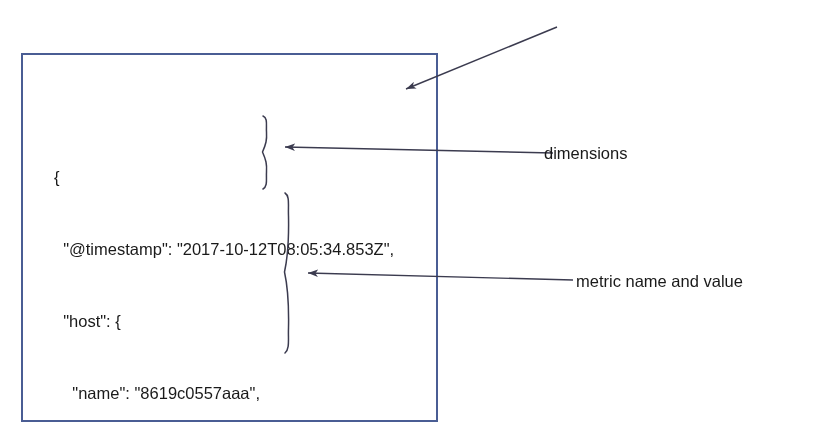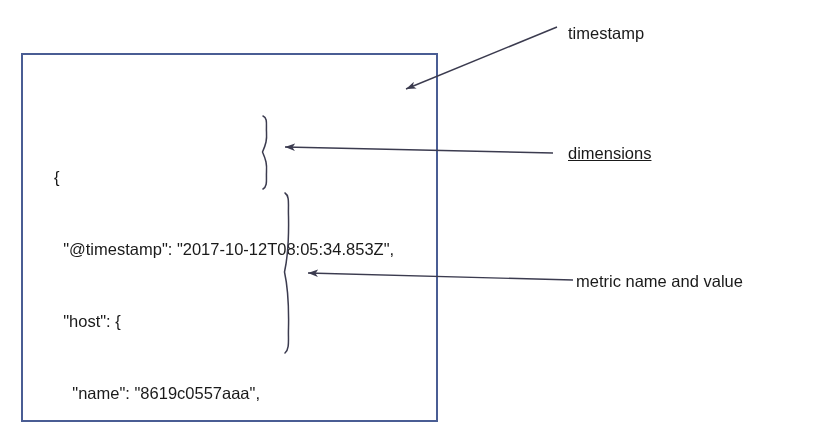--- a/index.html
+++ b/index.html
@@ -50,21 +50,21 @@
 
   
   .annotation-label {
     position: absolute;
     font-family: "Liberation Sans", sans-serif;
     font-size: 16.5px;
     color: #1a1a1a;
     white-space: nowrap;
   }
   #label-timestamp  { left: 568px; top: 24px; }
-  #label-dimensions { left: 568px; top: 144px; text-decoration: underline; }
+  #label-dimensions { left: 544px; top: 144px; }
   #label-metric     { left: 568px; top: 272px; margin-left: 8px; }
 
   
   #overlay {
     position: absolute;
     left: 0;
     top: 0;
     width: 817px;
     height: 437px;
     pointer-events: none;
@@ -126,19 +126,18 @@
              C288,288 289,304 288.5,328
              C288,339 290,349 285,353"></path>
 
     <line class="leader-line" x1="557" y1="27" x2="406" y2="89" marker-end="url(#arrowhead)"></line>
 
     <line class="leader-line" x1="553" y1="153" x2="285" y2="147" marker-end="url(#arrowhead)"></line>
 
     <line class="leader-line" x1="573" y1="280" x2="308" y2="273" marker-end="url(#arrowhead)"></line>
   </svg>
 
-  <div class="annotation-label" id="label-timestamp">timestamp</div>
 
   <div class="annotation-label" id="label-dimensions">dimensions</div>
 
   <div class="annotation-label" id="label-metric">metric name and value</div>
 
 </div>
 
 </body></html>

